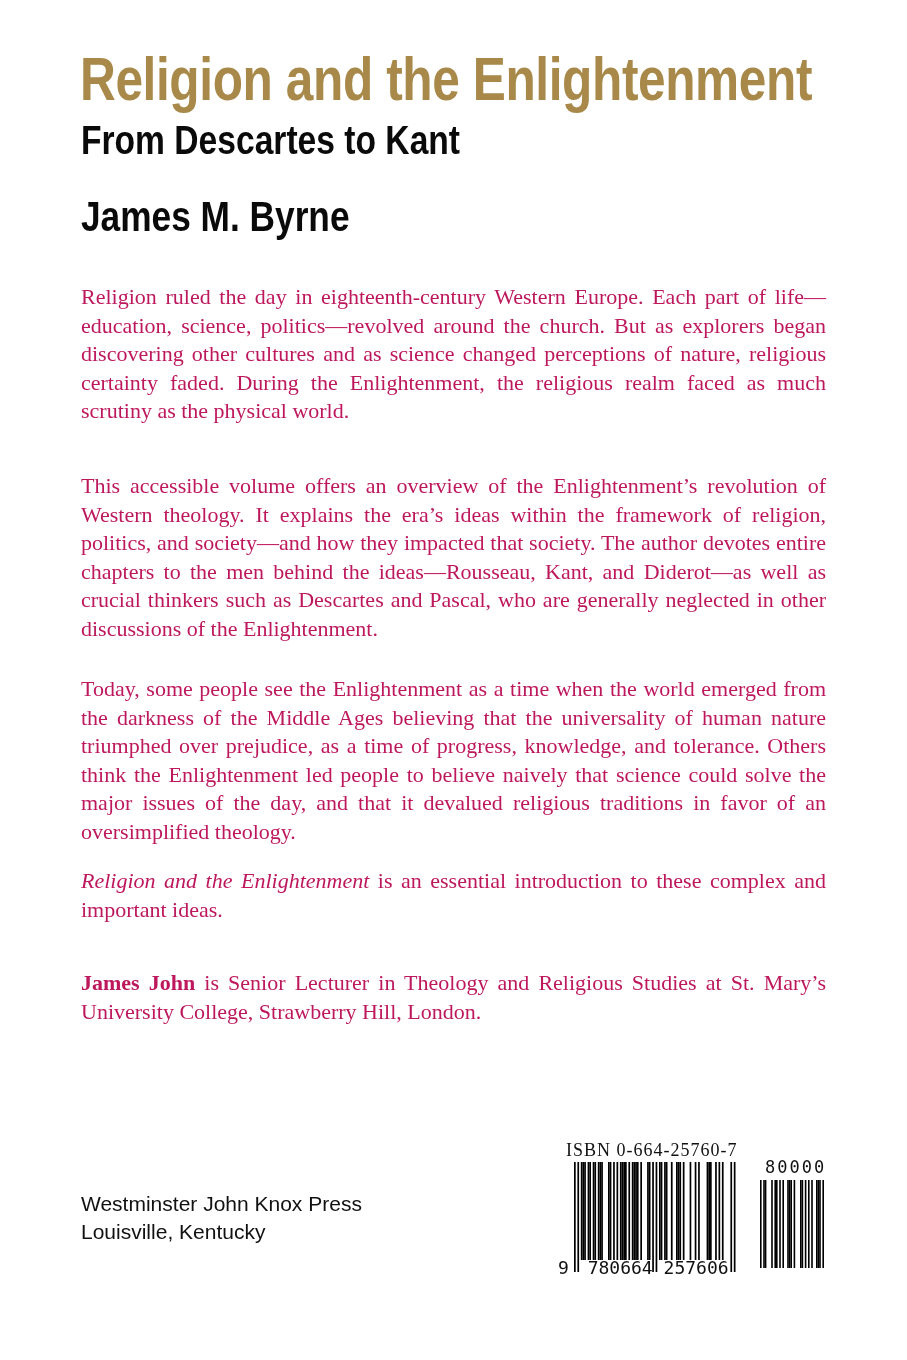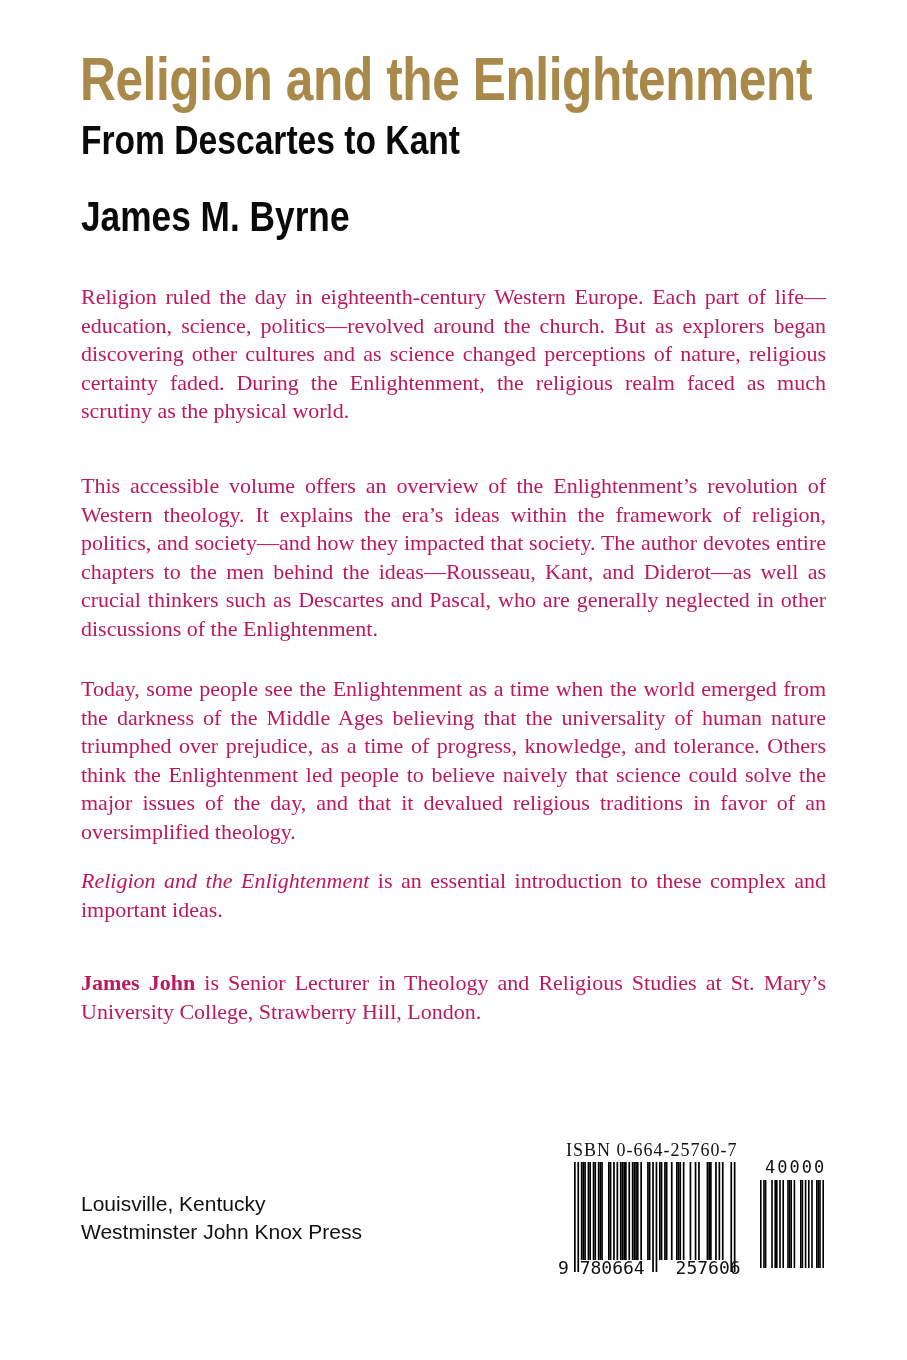--- a/index.html
+++ b/index.html
@@ -75,22 +75,22 @@
 </div>
 <div class="body-text p4">
   <p><i>Religion and the Enlightenment</i><span> is an essential introduction to these complex and important ideas.</span></p>
 </div>
 
 <div class="body-text bio">
   <p><b>James John</b><span> is Senior Lecturer in Theology and Religious Studies at St. Mary’s University College, Strawberry Hill, London.</span></p>
 </div>
 
 <div class="publisher">
+  <div>Westminster John Knox Press</div>
   <div>Louisville, Kentucky</div>
-  <div>Westminster John Knox Press</div>
 </div>
 
 <div class="barcode-wrap">
   <div class="isbn-text">ISBN 0-664-25760-7</div>
   <svg class="bars" width="270" height="140">
       <rect x="16" y="22" width="1.7" height="110" fill="#000"></rect>
       <rect x="19.4" y="22" width="1.7" height="110" fill="#000"></rect>
       <rect x="22.8" y="22" width="1.7" height="98" fill="#000"></rect>
       <rect x="24.5" y="22" width="1.7" height="98" fill="#000"></rect>
       <rect x="26.2" y="22" width="1.7" height="98" fill="#000"></rect>
@@ -157,19 +157,19 @@
       <rect x="250" y="40" width="1.6" height="88" fill="#000"></rect>
       <rect x="253.2" y="40" width="1.6" height="88" fill="#000"></rect>
       <rect x="258" y="40" width="1.6" height="88" fill="#000"></rect>
       <rect x="259.6" y="40" width="1.6" height="88" fill="#000"></rect>
       <rect x="261.2" y="40" width="1.6" height="88" fill="#000"></rect>
       <rect x="264.4" y="40" width="1.6" height="88" fill="#000"></rect>
       <rect x="270.8" y="40" width="1.6" height="88" fill="#000"></rect>
       <rect x="272.4" y="40" width="1.6" height="88" fill="#000"></rect>
       <rect x="275.6" y="40" width="1.6" height="88" fill="#000"></rect>
     </svg>
-  <div class="addon-digits">40000</div>
+  <div class="addon-digits">80000</div>
   <div class="ean-digits">
     <span>9</span>
-    <span style="">780664</span>
-    <span style="margin-left:20px">257606</span>
+    <span style="margin-left:8px">780664</span>
+    <span style="margin-left:0">257606</span>
   </div>
 </div>
 
 </body></html>

